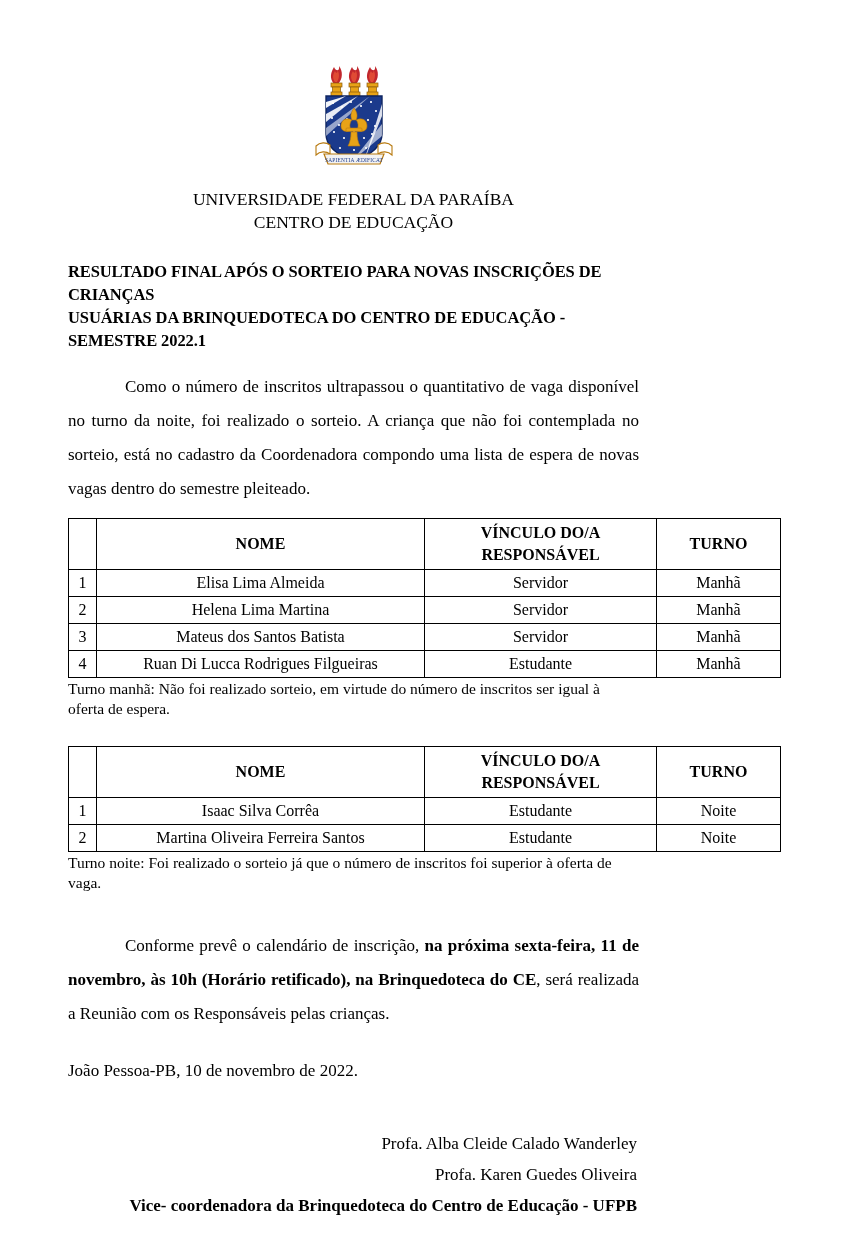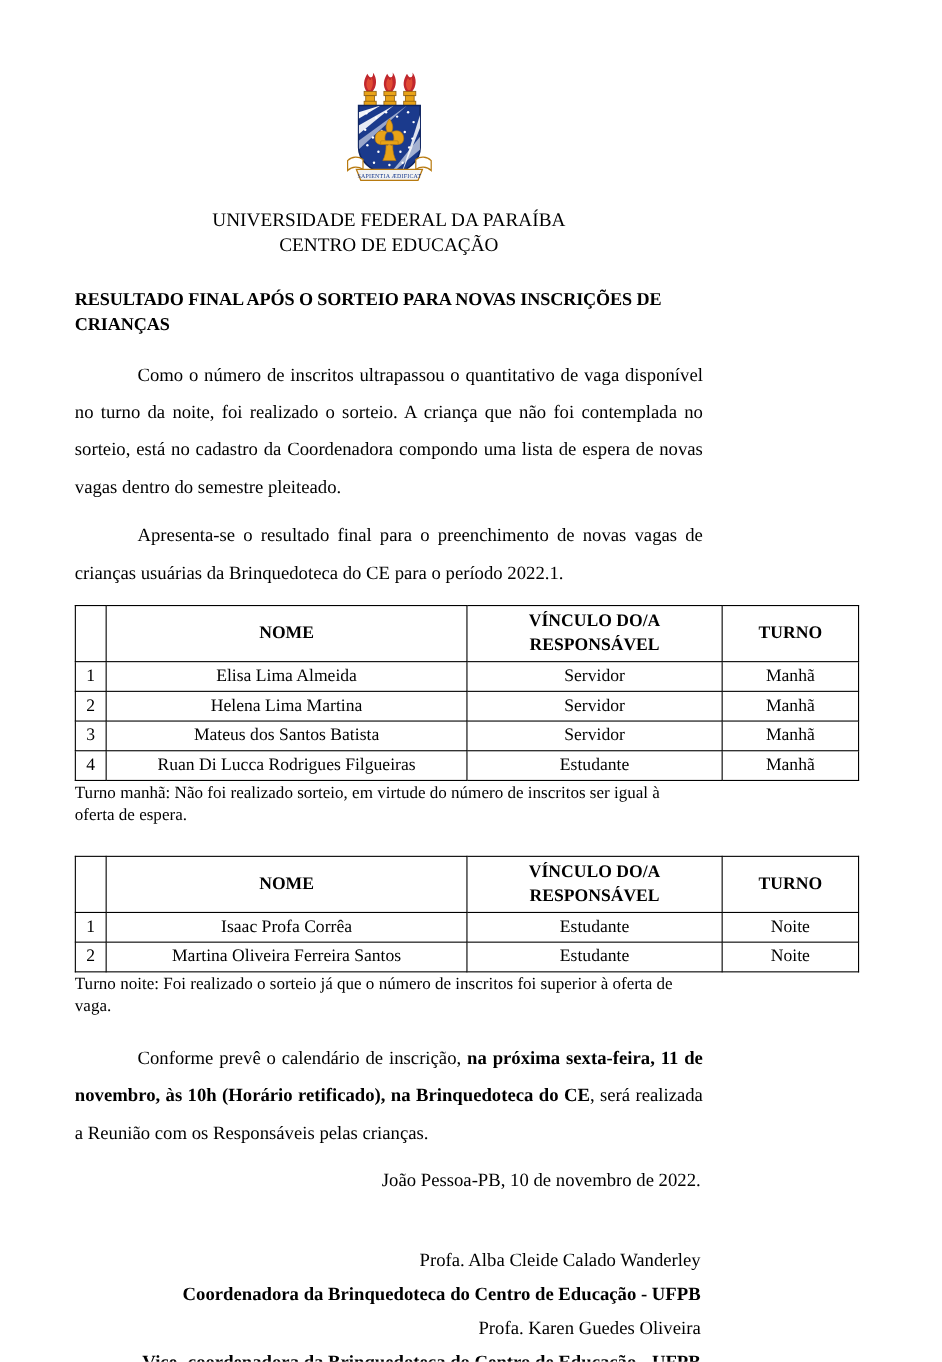--- a/index.html
+++ b/index.html
@@ -54,21 +54,21 @@
   
   p.body-par {
     font-size: 17px;
     line-height: 34px;
     text-align: justify;
     text-indent: 57px;
     margin: 0;
   }
   p.par-first { margin-top: 18px; }
   p.par-second { margin-top: 10px; }
-  p.par-closing { margin-top: 20px; }
+  p.par-closing { margin-top: 36px; }
 
   
   table.reg-table {
     border-collapse: collapse;
     width: 100%;
     margin: 0;
     table-layout: fixed;
   }
   table.reg-table td, table.reg-table th {
     border: 1px solid #000000;
@@ -99,24 +99,24 @@
   
   .tbl-caption {
     font-size: 15.5px;
     line-height: 20px;
     text-align: left;
     margin: 1px 0 0 0;
   }
 
   
   .date-line {
-    text-align: right;
+    text-align: left;
     font-size: 17px;
     line-height: 28px;
-    margin-top: 12px;
+    margin-top: 26px;
     padding-right: 2px;
   }
 
   
   .sig-block {
     margin-top: 43px;
     text-align: right;
     font-size: 17px;
     line-height: 31px;
     padding-right: 2px;
@@ -217,25 +217,25 @@
     </svg>
   </div>
 
   <div class="inst-header">
     <div>UNIVERSIDADE FEDERAL DA PARAÍBA</div>
     <div>CENTRO DE EDUCAÇÃO</div>
   </div>
 
   <div class="doc-title">
     <div>RESULTADO FINAL APÓS O SORTEIO PARA NOVAS INSCRIÇÕES DE CRIANÇAS</div>
+    <div>USUÁRIAS DA BRINQUEDOTECA DO CENTRO DE EDUCAÇÃO - SEMESTRE 2022.1</div>
   </div>
 
   <p class="body-par par-first">Como o número de inscritos ultrapassou o quantitativo de vaga disponível no turno da noite, foi realizado o sorteio. A criança que não foi contemplada no sorteio, está no cadastro da Coordenadora compondo uma lista de espera de novas vagas dentro do semestre pleiteado.</p>
 
-  <p class="body-par par-second">Apresenta-se o resultado final para o preenchimento de novas vagas de crianças usuárias da Brinquedoteca do CE para o período 2022.1.</p>
 
   <div class="table-1-wrap">
     <table class="reg-table">
       <colgroup>
         <col class="c-idx">
           <col class="c-name">
           <col class="c-vinc">
           <col class="c-turn">
       </colgroup>
       <thead>
@@ -294,21 +294,21 @@
           <th>
             <span>VÍNCULO DO/A</span><br>
             <span>RESPONSÁVEL</span>
           </th>
           <th>TURNO</th>
         </tr>
       </thead>
       <tbody>
         <tr>
           <td>1</td>
-          <td>Isaac Profa Corrêa</td>
+          <td>Isaac Silva Corrêa</td>
           <td>Estudante</td>
           <td>Noite</td>
         </tr>
         <tr>
           <td>2</td>
           <td>Martina Oliveira Ferreira Santos</td>
           <td>Estudante</td>
           <td>Noite</td>
         </tr>
       </tbody>
@@ -317,18 +317,17 @@
   </div>
 
   <p class="body-par par-closing">
     <span>Conforme prevê o calendário de inscrição, </span><b>na próxima sexta-feira, 11 de novembro, às 10h (Horário retificado), na Brinquedoteca do CE</b><span>, será realizada a Reunião com os Responsáveis pelas crianças.</span>
   </p>
 
   <div class="date-line">João Pessoa-PB, 10 de novembro de 2022.</div>
 
   <div class="sig-block">
     <div class="sig-name">Profa. Alba Cleide Calado Wanderley</div>
-    <div class="sig-role">Coordenadora da Brinquedoteca do Centro de Educação - UFPB</div>
     <div class="sig-name">Profa. Karen Guedes Oliveira</div>
     <div class="sig-role">Vice- coordenadora da Brinquedoteca do Centro de Educação - UFPB</div>
   </div>
 
 </div>
 
 </body></html>

